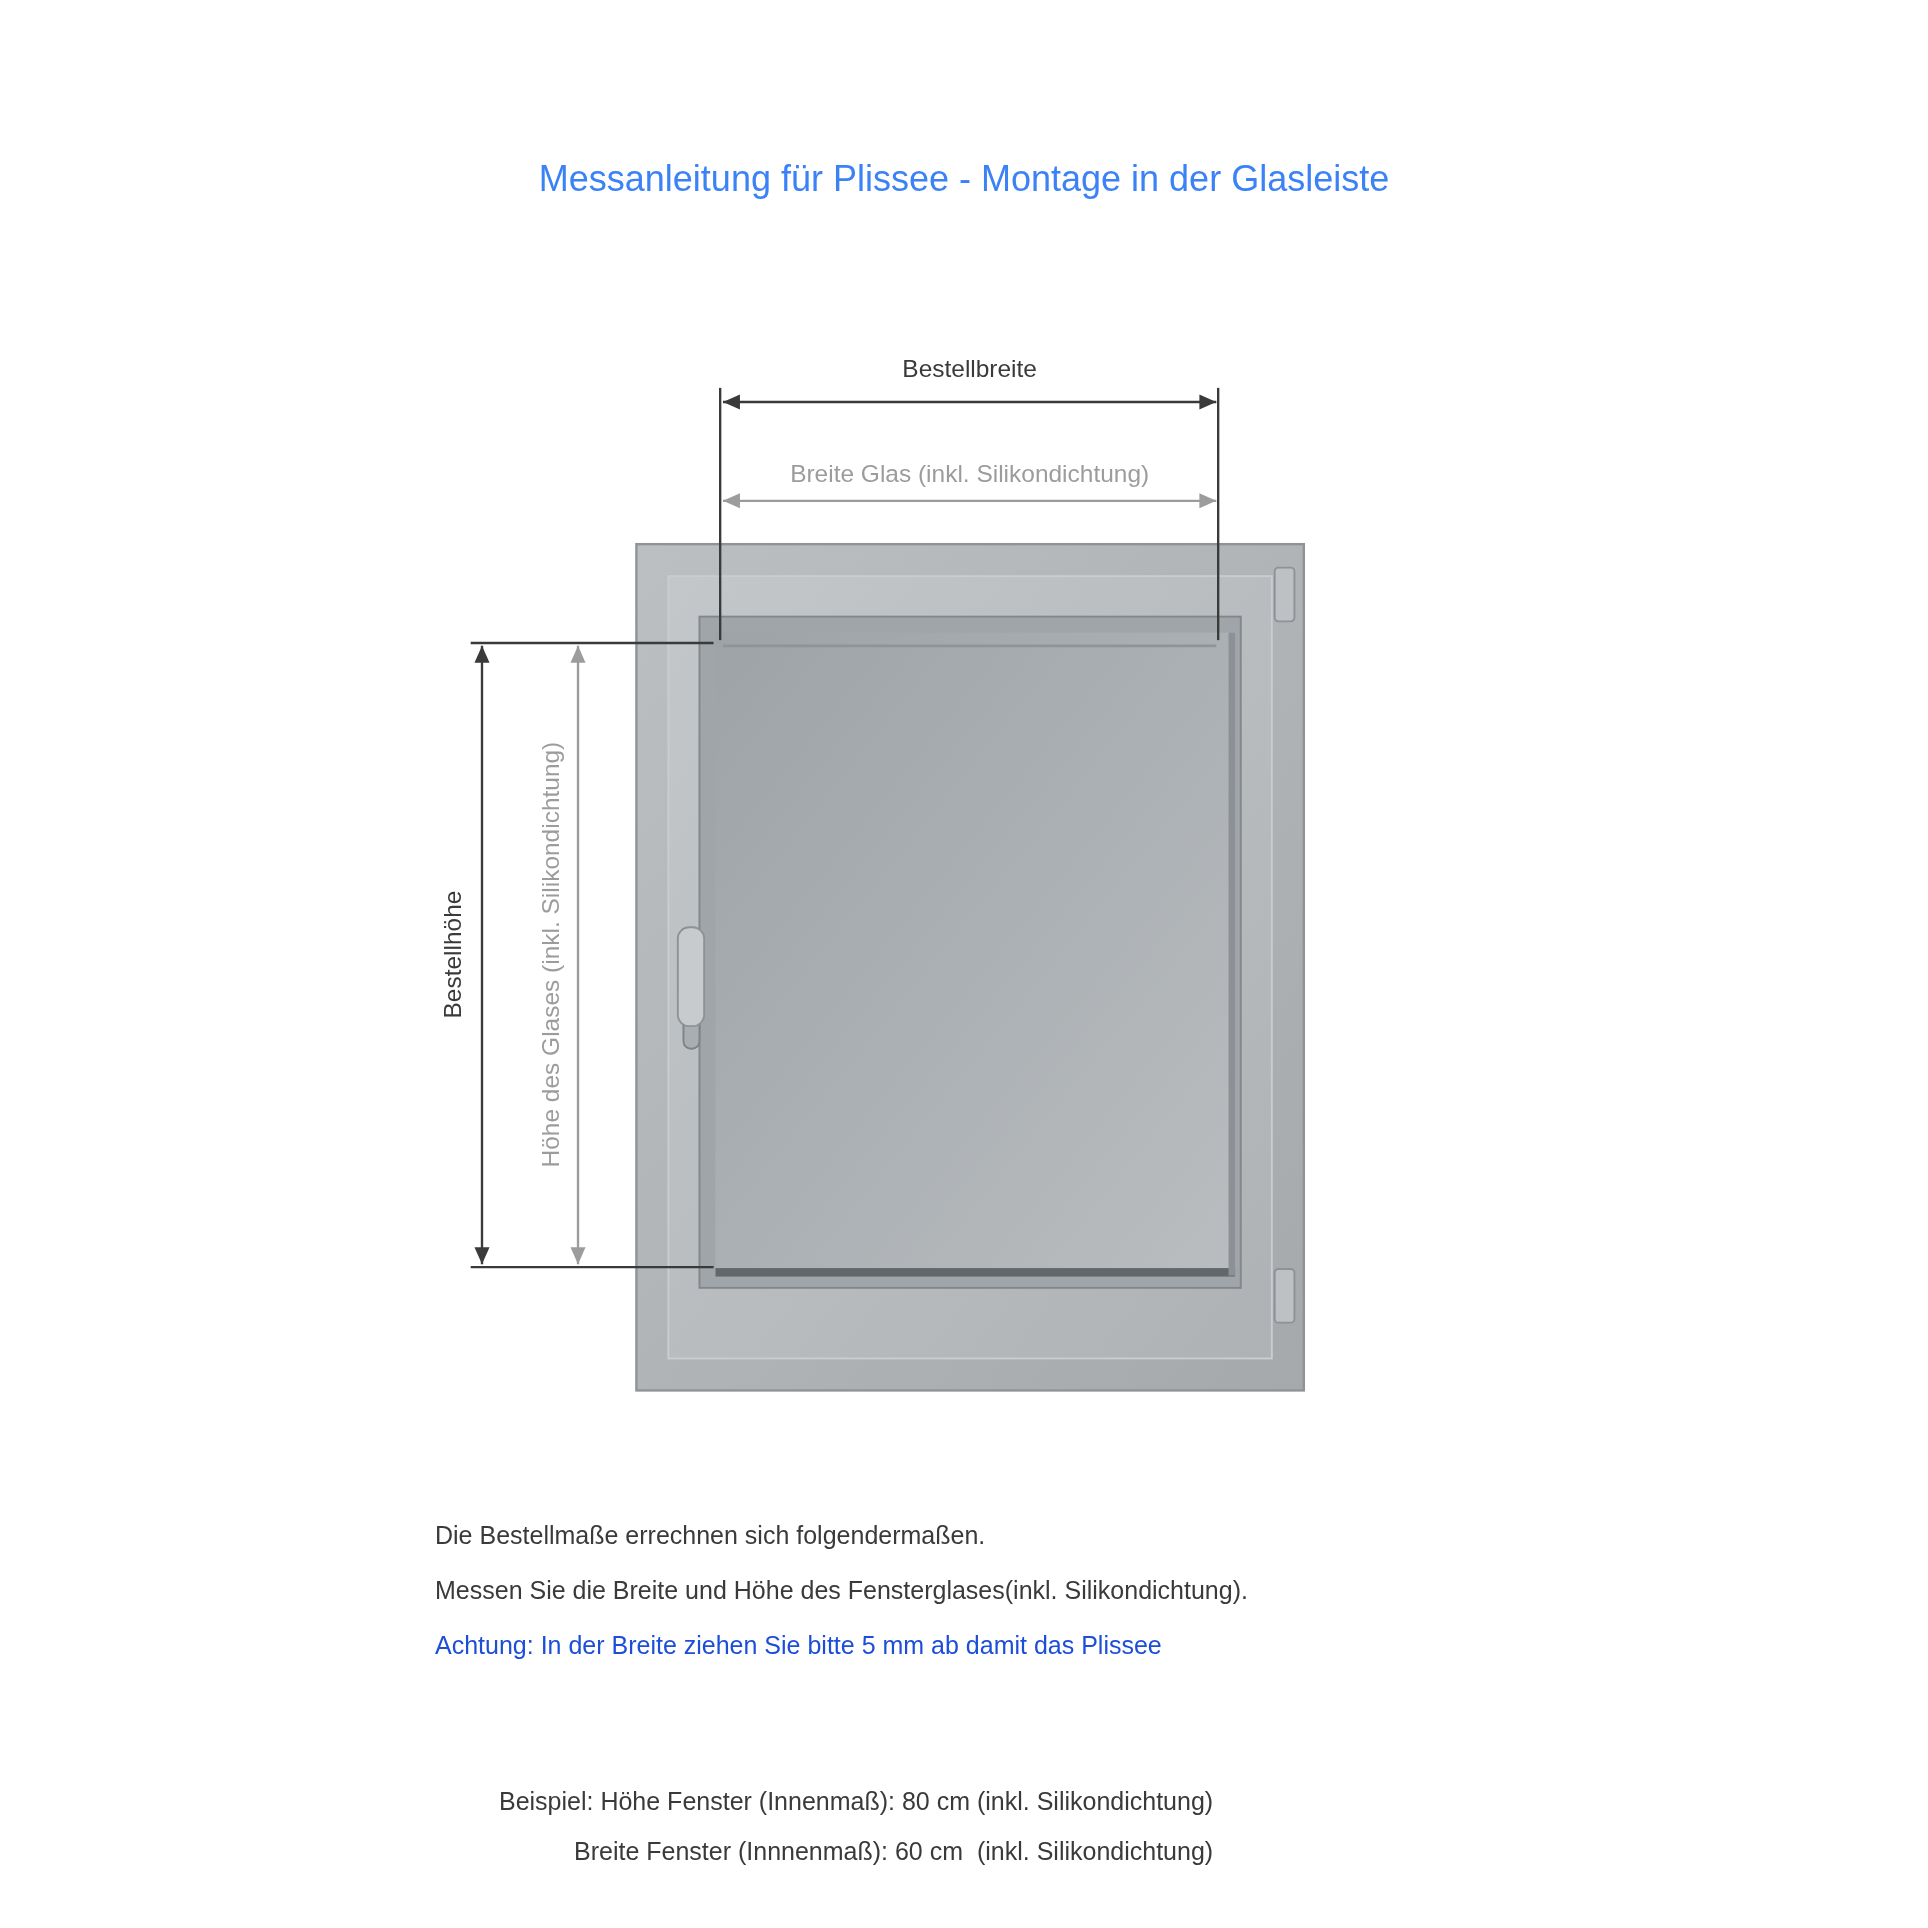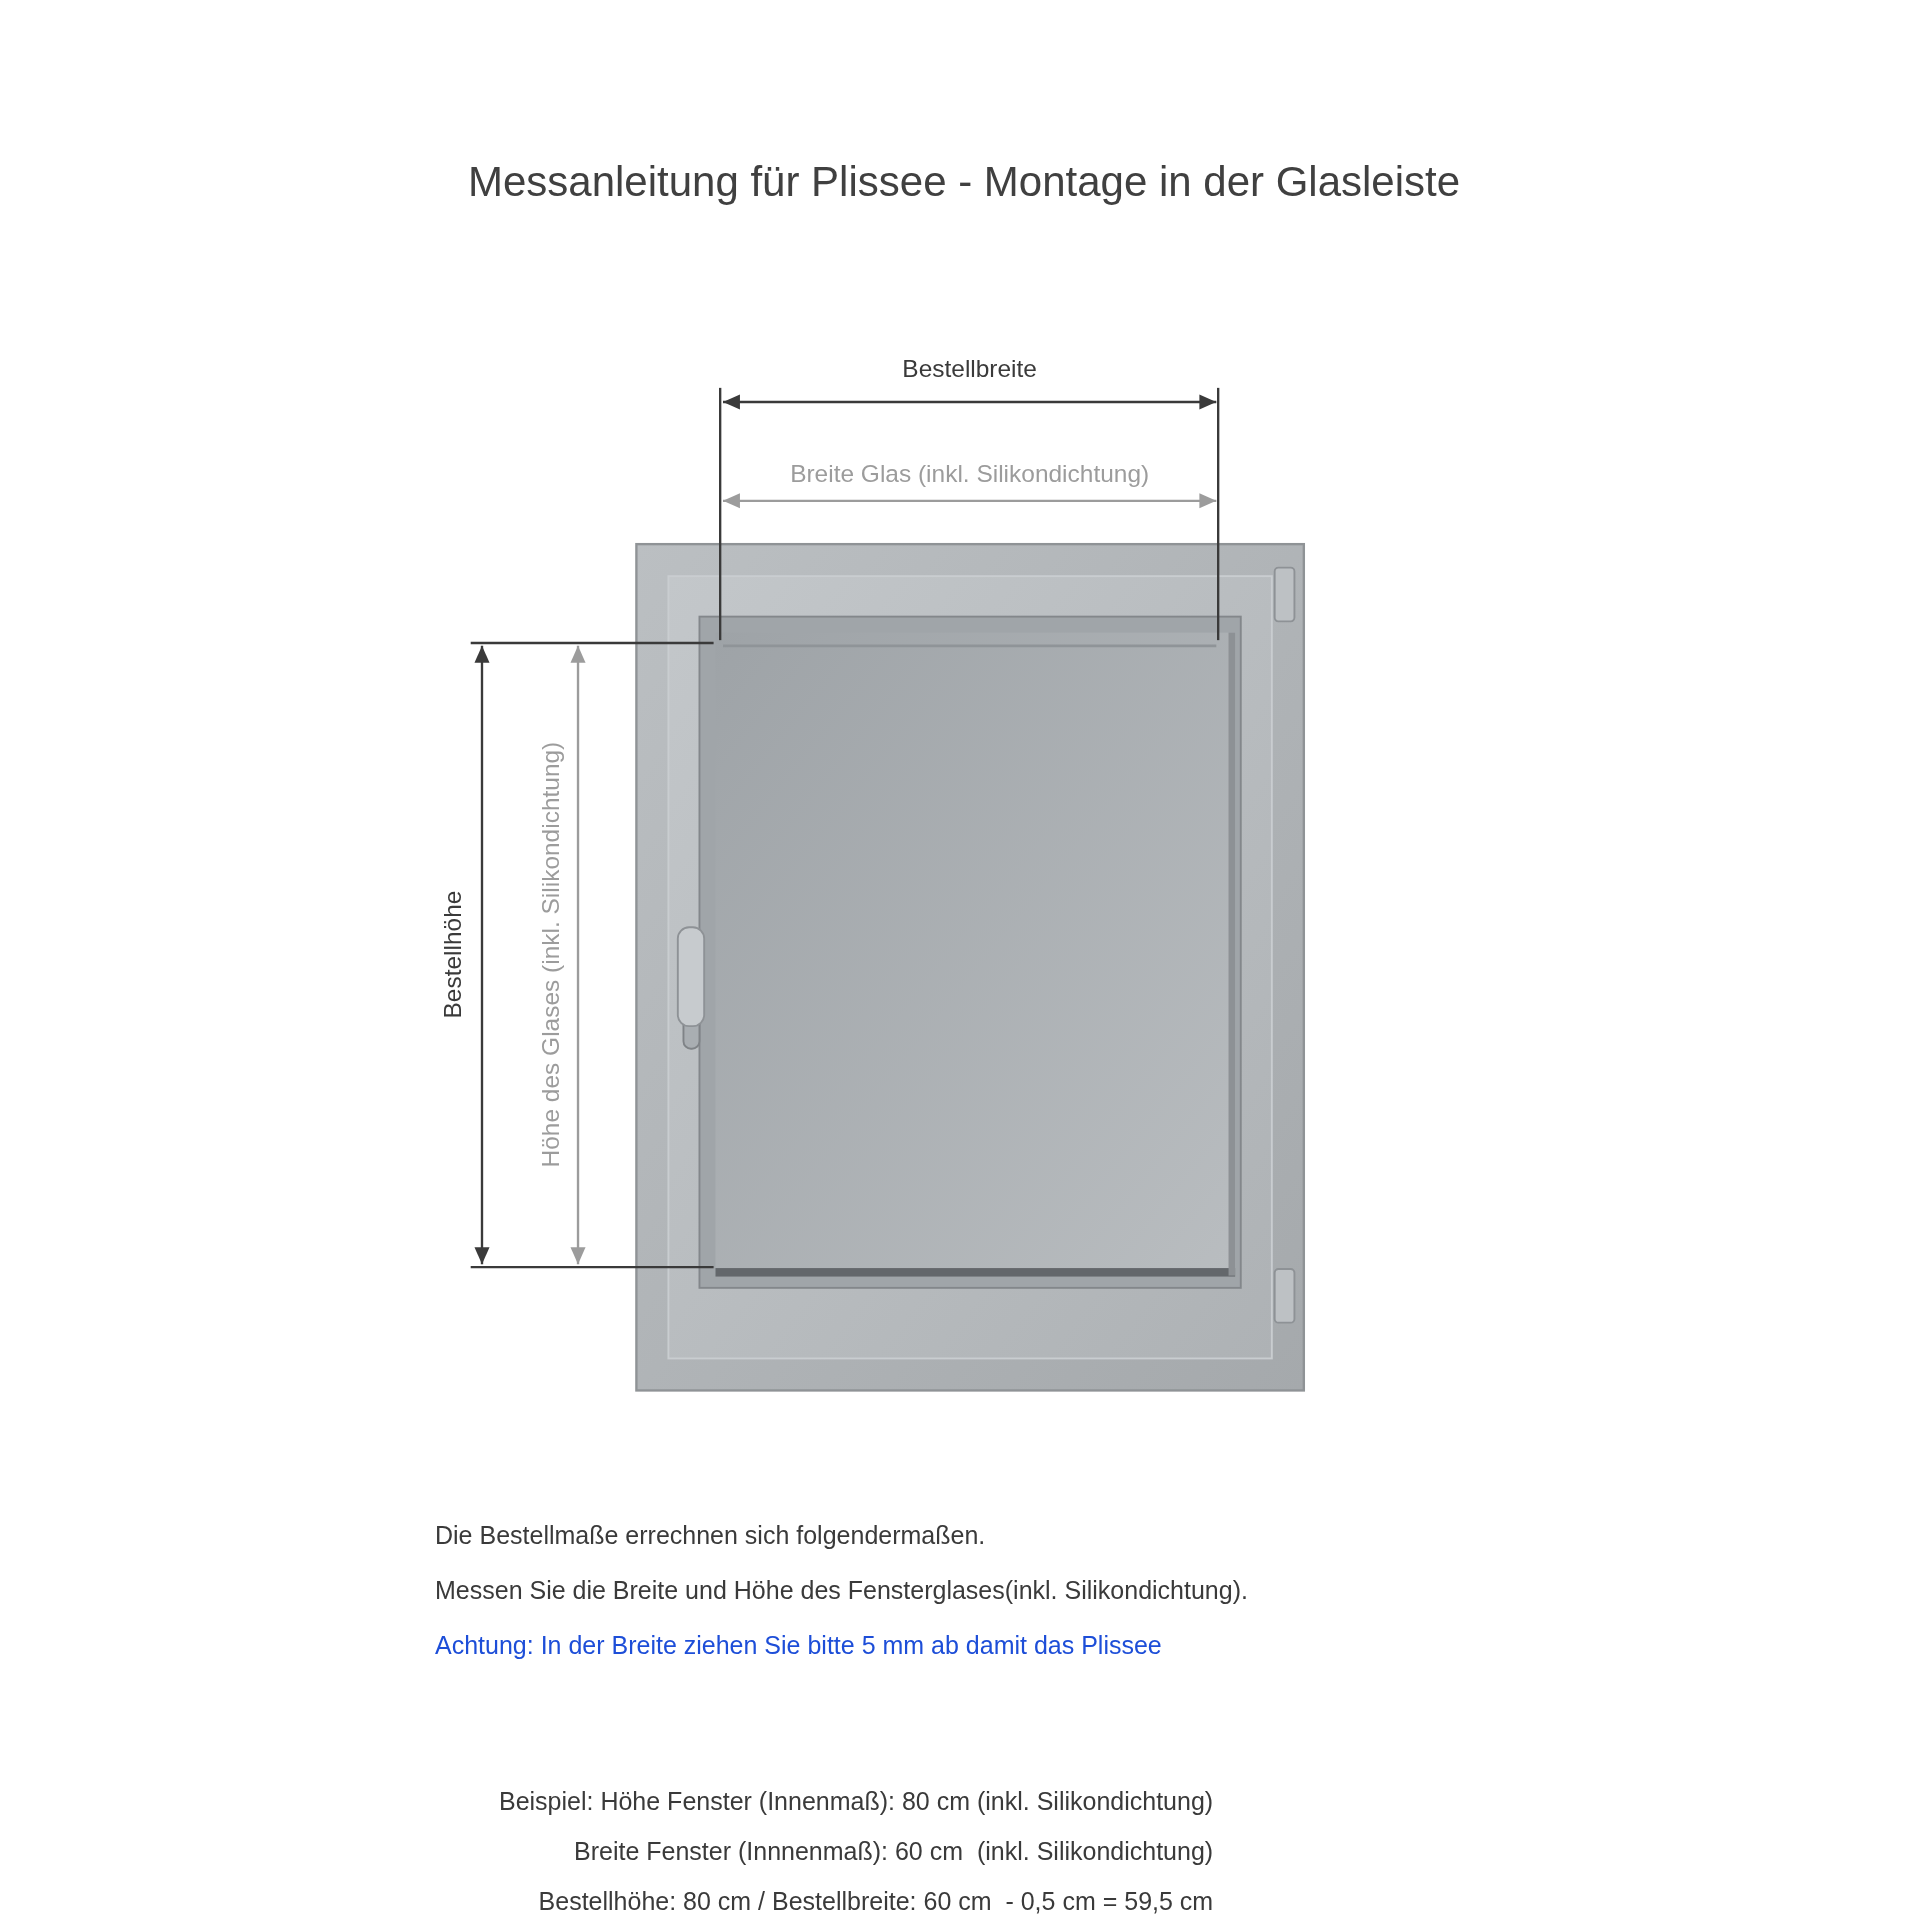--- a/index.html
+++ b/index.html
@@ -14,23 +14,23 @@
     font-family: "Liberation Sans", "DejaVu Sans", sans-serif;
     color: #3a3a3a;
     overflow: hidden;
   }
   .page-title {
     position: absolute;
     top: 158px;
     left: 0;
     width: 1928px;
     text-align: center;
-    font-size: 42px;
+    font-size: 36px;
     font-weight: 400;
-    color: #404040;
+    color: #3b82f6;
   }
   .diagram-svg {
     position: absolute;
     top: 0;
     left: 0;
   }
   .dim-label {
     font-family: "Liberation Sans", "DejaVu Sans", sans-serif;
     font-size: 26px;
   }
@@ -125,15 +125,14 @@
 
 <div class="text-block instructions-block">
   <div class="line">Die Bestellmaße errechnen sich folgendermaßen.</div>
   <div class="line">Messen Sie die Breite und Höhe des Fensterglases(inkl. Silikondichtung).</div>
   <div class="line warning">Achtung: In der Breite ziehen Sie bitte 5 mm ab damit das Plissee</div>
 </div>
 
 <div class="text-block example-block">
   <div class="line">Beispiel: Höhe Fenster (Innenmaß): 80 cm (inkl. Silikondichtung)</div>
   <div class="line indent">Breite Fenster (Innnenmaß): 60 cm  (inkl. Silikondichtung)</div>
-  <div class="line">Bestellhöhe: 80 cm / Bestellbreite: 60 cm  - 0,5 cm = 59,5 cm</div>
 </div>
 
 
 </body></html>

